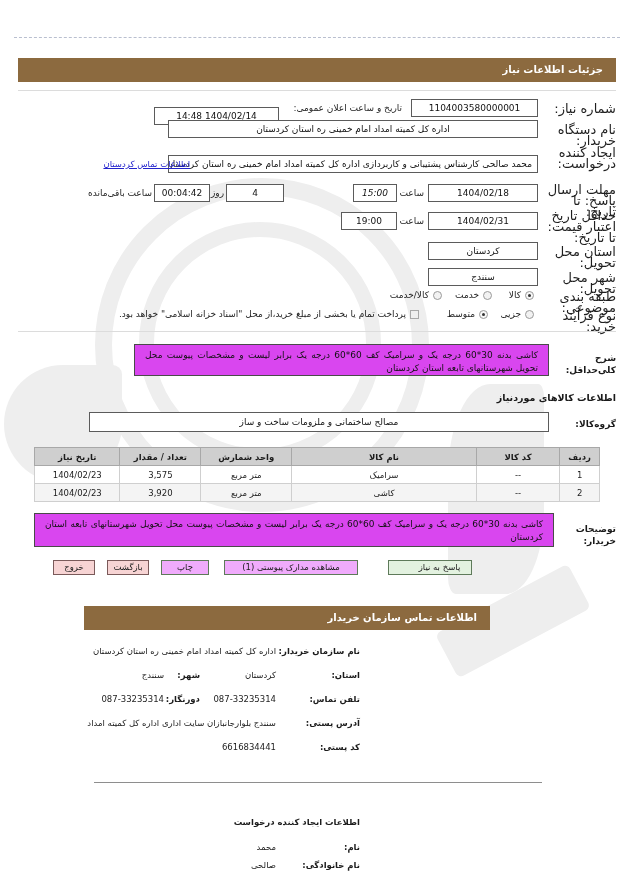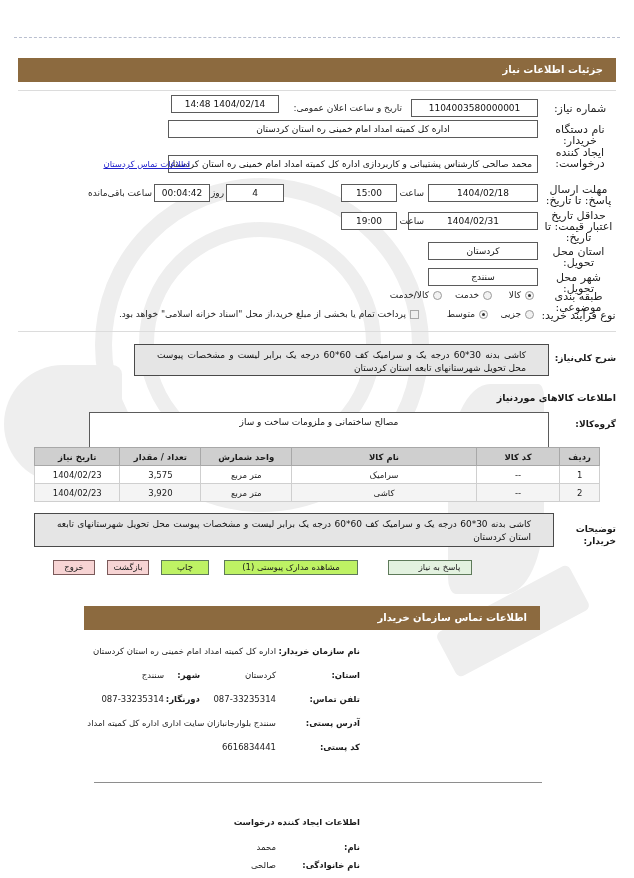--- a/index.html
+++ b/index.html
@@ -72,31 +72,31 @@
     color: #ffffff;
     font-weight: bold;
     font-size: 10px;
     line-height: 24px;
     height: 24px;
     padding: 0 13px;
     box-sizing: border-box;
     text-align: right;
   }
   #sec-need   { left: 18px; width: 598px; top: 58px; }
-  #sec-contact{ left: 84px; width: 456px; top: 606px; }
+  #sec-contact{ left: 84px; width: 406px; top: 606px; }
   .panel-line {
     position: absolute;
     left: 18px;
     width: 598px;
     border-top: 1px solid #dcdcdc;
   }
   .lbl {
     position: absolute;
-    text-align: center;
-    font-size: 11px;
+    text-align: right;
+    font-size: 13px;
     color: #1f1f1f;
     line-height: 11px;
   }
   .fld {
     position: absolute;
     border: 1px solid #5b5b5b;
     background: #ffffff;
     box-sizing: border-box;
     font-size: 9px;
     line-height: 16px;
@@ -147,25 +147,25 @@
     width: 9px; height: 9px;
     border: 1px solid #a8a8a8;
     background: #efefef;
     box-sizing: border-box;
   }
 
   
   .bigbox {
     position: absolute;
     border: 1px solid #4a4a4a;
-    background: #e5e5e5;
+    background: #d946ef;
     box-sizing: border-box;
     font-size: 9px;
     line-height: 13px;
-    padding: 4px 22px;
+    padding: 4px 10px;
     text-align: justify;
     text-align-last: right;
     direction: rtl;
     color: #111;
   }
   .boldlbl {
     position: absolute;
     font-weight: bold;
     font-size: 9px;
     line-height: 12px;
@@ -211,21 +211,21 @@
     border: 1px solid #5e5e5e;
     font-size: 8.5px;
     text-align: center;
     color: #1a1a1a;
     top: 2px;
     cursor: pointer;
     white-space: nowrap;
   }
   .btn.green { background: #e3f2e0; border-color: #5e7a5a; padding-left: 19px; }
   .btn.pink  { background: #f7d4d4; border-color: #7a5a5a; }
-  .btn.plain { background: #bef264; border-color: #5e7a5a; }
+  .btn.plain { background: #f0abfc; border-color: #5e7a5a; }
 
   
   .ctext {
     position: absolute;
     font-size: 8.5px;
     line-height: 12px;
     color: #1c1c1c;
   }
   .ctext.b { font-weight: bold; }
   .divider {
@@ -252,41 +252,41 @@
   <div class="top-rule"></div>
 
   <div id="sec-need" class="section-bar">جزئیات اطلاعات نیاز</div>
 
   <div class="panel-line" style="top:90px;"></div>
 
   <div class="lbl" style="right:18px; top:103px; width:72px;">شماره نیاز:</div>
   <div class="fld" style="right:96px; top:99px; width:127px;">1104003580000001</div>
 
   <div class="inline-txt" style="right:232px; top:99px; width:120px; text-align:right;">تاریخ و ساعت اعلان عمومی:</div>
-  <div class="fld center" style="right:355px; top:95px; width:108px;">1404/02/14 14:48</div>
+  <div class="fld center" style="right:355px; top:107px; width:125px;">1404/02/14 14:48</div>
 
   <div class="lbl" style="right:18px; top:124px; width:72px;margin-left:41px;">نام دستگاه خریدار:</div>
   <div class="fld" style="right:96px; top:120px; width:370px;">اداره کل  کمیته امداد امام خمینی ره استان  کردستان</div>
 
   <div class="lbl" style="right:18px; top:147px; width:72px;">ایجاد کننده درخواست:</div>
   <div class="fld" style="right:96px; top:155px; width:370px;">محمد صالحی کارشناس  پشتیبانی و  کاربردازی اداره کل  کمیته امداد امام خمینی ره استان کردستان</div>
   <a class="link-overlay" href="#" style="right:444px; top:155px;">اطلاعات تماس کردستان</a>
 
   <div class="lbl" style="right:18px; top:184px; width:75px;">مهلت ارسال پاسخ: تا تاریخ:</div>
   <div class="fld" style="right:96px; top:184px; width:110px;">1404/02/18</div>
   <div class="inline-txt" style="right:210px; top:184px;">ساعت</div>
-  <div class="fld center" style="right:237px; top:184px; width:56px;">15:00</div>
+  <div class="fld center" style="right:237px; top:184px; width:44px;font-style:italic;">15:00</div>
 
   <div class="fld" style="right:350px; top:184px; width:58px;">4</div>
   <div class="inline-txt" style="right:410px; top:184px;">روز</div>
   <div class="fld center" style="right:424px; top:184px; width:56px;">00:04:42</div>
   <div class="inline-txt" style="right:482px; top:184px;">ساعت باقی‌مانده</div>
 
   <div class="lbl" style="right:18px; top:210px; width:75px;">حداقل  تاریخ  اعتبار قیمت: تا تاریخ:</div>
-  <div class="fld" style="right:96px; top:212px; width:130px;">1404/02/31</div>
+  <div class="fld" style="right:96px; top:212px; width:110px;">1404/02/31</div>
   <div class="inline-txt" style="right:210px; top:212px;">ساعت</div>
   <div class="fld center" style="right:237px; top:212px; width:56px;">19:00</div>
 
   <div class="lbl" style="right:18px; top:246px; width:75px;">استان محل تحویل:</div>
   <div class="fld" style="right:96px; top:242px; width:110px;">کردستان</div>
 
   <div class="lbl" style="right:18px; top:272px; width:75px;">شهر محل تحویل:</div>
   <div class="fld" style="right:96px; top:268px; width:110px;">سنندج</div>
 
   <div class="lbl" style="right:18px; top:291px; width:75px;">طبقه بندی موضوعی:</div>
@@ -301,27 +301,27 @@
   <div class="radio" style="right:100px; top:310px;"></div>
   <div class="inline-txt" style="right:113px; top:305px;">جزیی</div>
   <div class="radio on" style="right:146px; top:310px;"></div>
   <div class="inline-txt" style="right:159px; top:305px;text-align:right;">متوسط</div>
 
   <div class="checkbox" style="right:215px; top:310px;"></div>
   <div class="inline-txt" style="right:228px; top:305px;">پرداخت تمام یا بخشی از  مبلغ خرید،از محل "اسناد خزانه اسلامی" خواهد بود.</div>
 
   <div class="panel-line" style="top:331px;"></div>
 
-  <div class="boldlbl" style="right:18px; top:352px; width:62px;">شرح کلی‌نیاز:</div>
+  <div class="boldlbl" style="right:18px; top:352px; width:62px;">شرح کلی‌حداقل:</div>
   <div class="bigbox" style="right:85px; top:344px; width:415px; height:32px;">کاشی بدنه 30*60 درجه یک و سرامیک کف 60*60 درجه یک برابر لیست و مشخصات پیوست  محل تحویل  شهرستانهای تابعه استان کردستان</div>
 
   <div class="boldlbl" style="right:18px; top:392px; width:180px; font-size:9.5px;">اطلاعات کالاهای موردنیاز</div>
 
   <div class="boldlbl" style="right:18px; top:418px; width:62px;">گروه‌کالا:</div>
-  <div class="fld" style="right:85px; top:412px; width:460px; line-height:18px; height:36px;">مصالح  ساختمانی و ملزومات ساخت و ساز</div>
+  <div class="fld" style="right:85px; top:412px; width:460px; line-height:18px; height:20px;">مصالح  ساختمانی و ملزومات ساخت و ساز</div>
 
   <table class="goods">
     <thead>
       <tr>
         <th style="width:34px;">ردیف</th>
         <th style="width:84px;">کد کالا</th>
         <th style="width:196px;">نام کالا</th>
         <th style="width:90px;">واحد شمارش</th>
         <th style="width:80px;">تعداد / مقدار</th>
         <th style="width:82px;margin-left:28px;">تاریخ نیاز</th>

